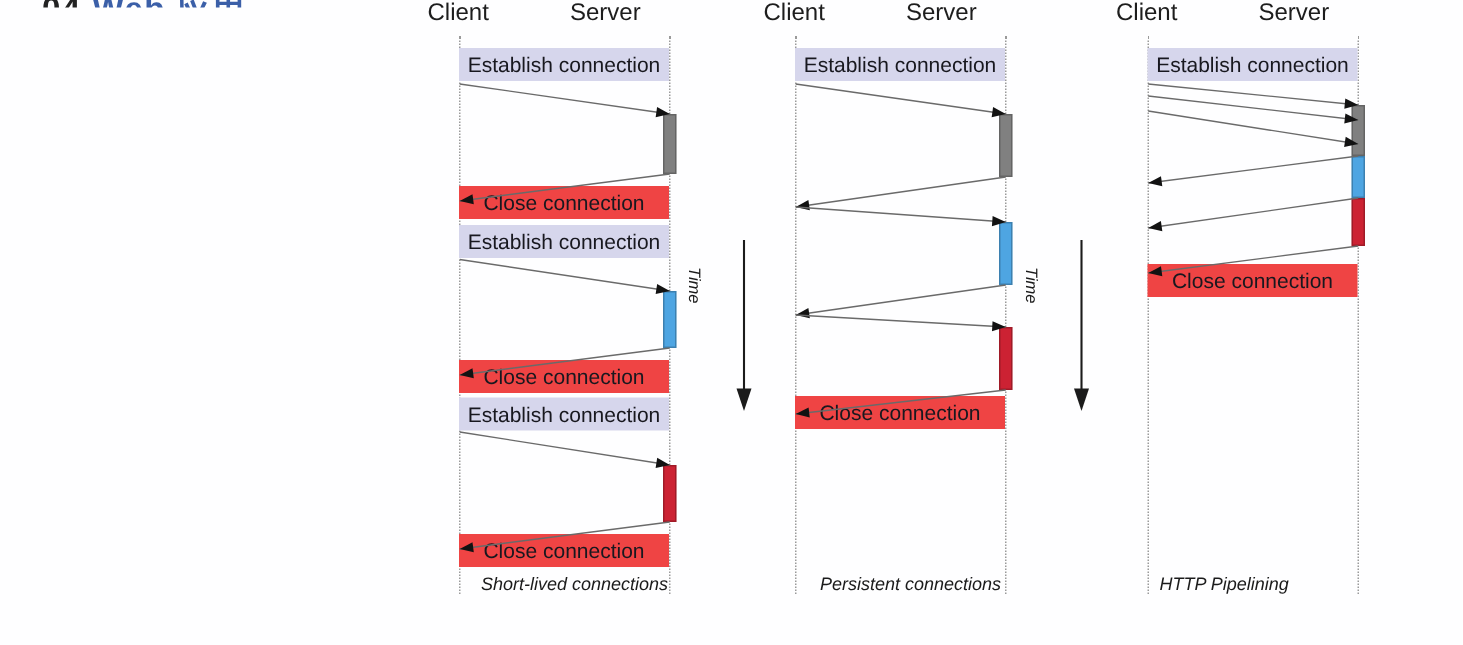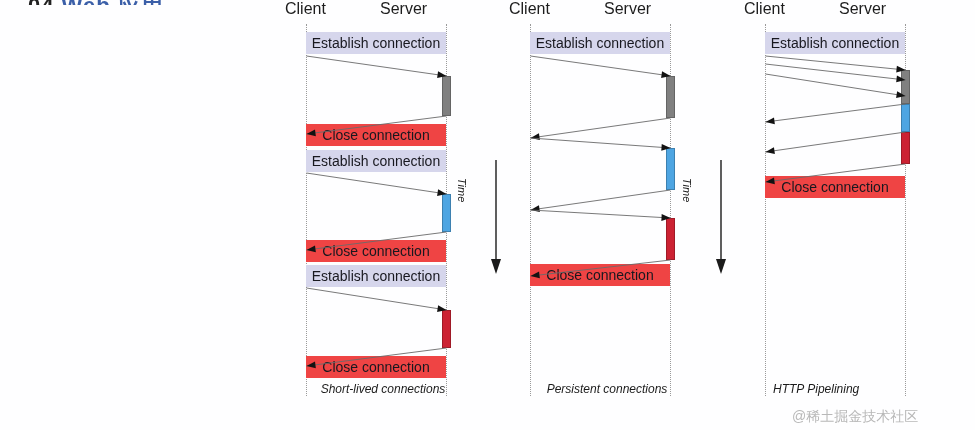--- a/index.html
+++ b/index.html
@@ -293,15 +293,14 @@
   </div>
 
   <div class="time-axis" id="time-axis-1">
     <svg width="40" height="120">
       <line x1="26" y1="2" x2="26" y2="104" stroke="#1b1b1b" stroke-width="1.4"></line>
       <polygon points="26,116 21,101 31,101" fill="#1b1b1b"></polygon>
     </svg>
     <div class="time-label">Time</div>
   </div>
 
-  <div id="watermark">@稀土掘金技术社区</div>
 
 </div>
 
 </body></html>

